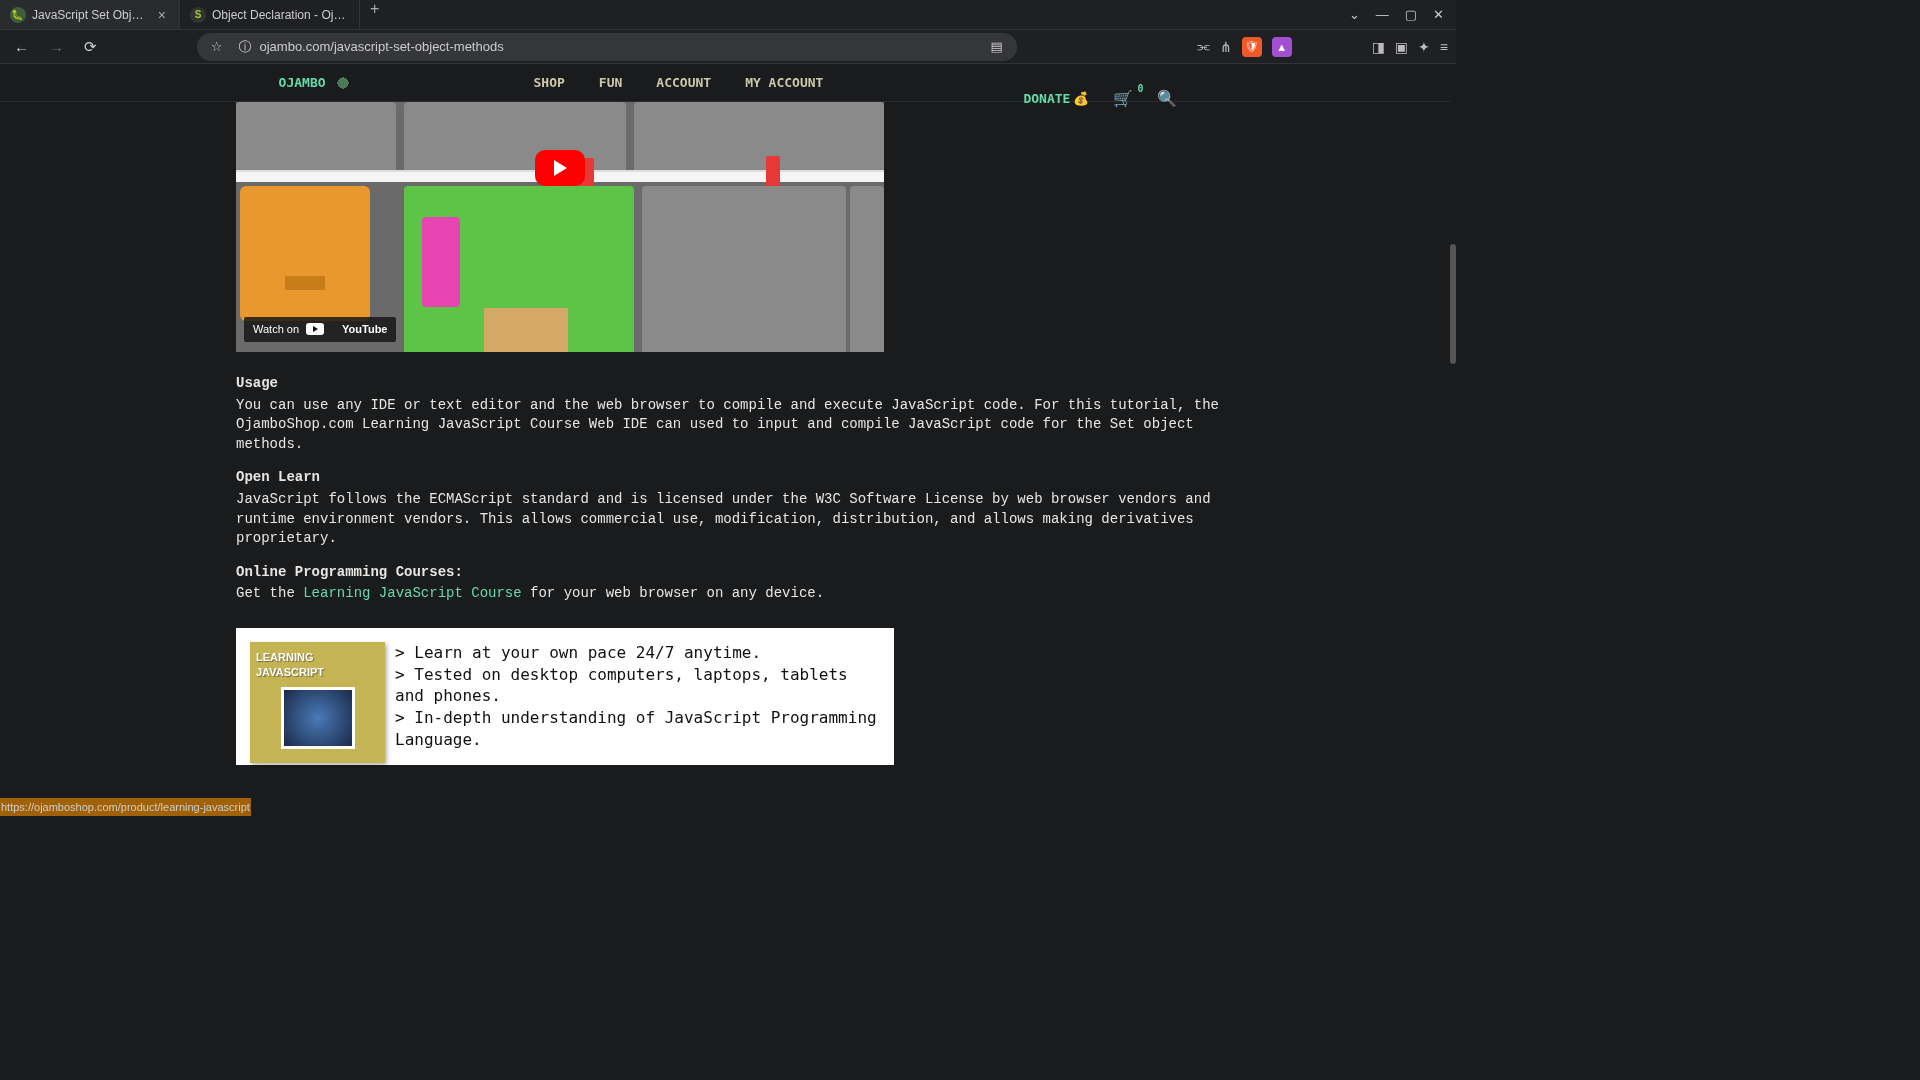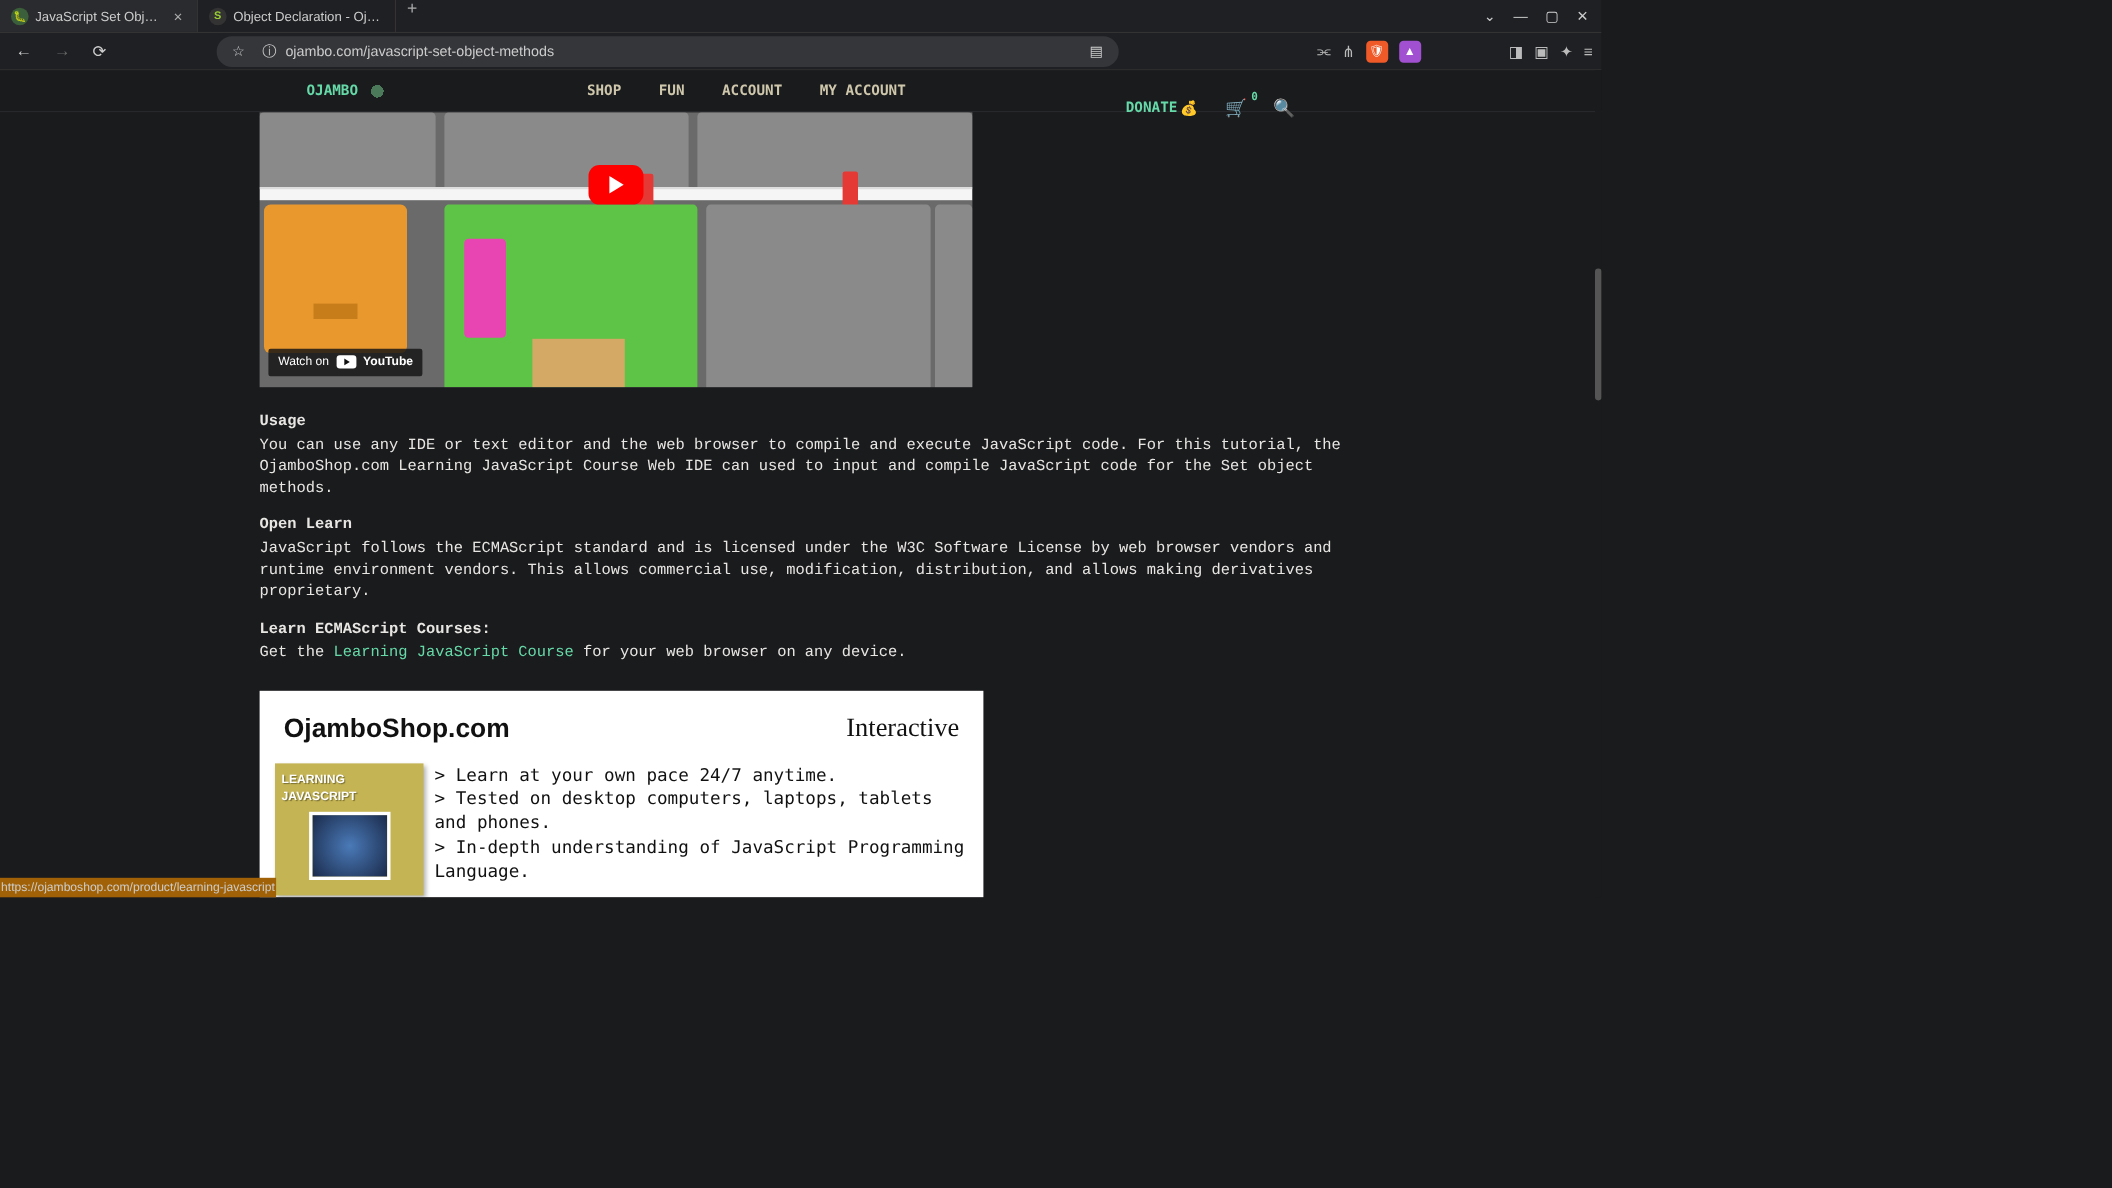--- a/index.html
+++ b/index.html
@@ -187,21 +187,21 @@
   border-radius: 2px;
   display: flex;
   align-items: center;
   gap: 7px;
   font-family: Arial, sans-serif;
 }
 .yt-logo {
   font-weight: bold;
   display: inline-flex;
   align-items: center;
-  gap: 6px;
+  gap: 18px;
 }
 .yt-box {
   width: 18px; height: 12px;
   background: #fff;
   border-radius: 3px;
   display: inline-flex;
   align-items: center;
   justify-content: center;
 }
 .yt-box::after {
@@ -386,31 +386,27 @@
       </span>
     </div>
   </div>
 
   <h4 class="sec">Usage</h4>
   <p class="para">You can use any IDE or text editor and the web browser to compile and execute JavaScript code. For this tutorial, the OjamboShop.com Learning JavaScript Course Web IDE can used to input and compile JavaScript code for the Set object methods.</p>
 
   <h4 class="sec">Open Learn</h4>
   <p class="para">JavaScript follows the ECMAScript standard and is licensed under the W3C Software License by web browser vendors and runtime environment vendors. This allows commercial use, modification, distribution, and allows making derivatives proprietary.</p>
 
-  <h4 class="sec">Learn ECMAScript Courses:</h4>
+  <h4 class="sec">Online Programming Courses:</h4>
   <p class="para">
     <span>Get the </span><span class="link">Learning JavaScript Course</span><span> for your web browser on any device.</span>
   </p>
 
   <div class="course-wrap">
   <div class="course-card">
-    <div class="course-sub">
-      <span>OjamboShop.com</span>
-      <span class="interactive">Interactive</span>
-    </div>
     <div class="course-body">
       <div class="book">
         <div class="book-title">LEARNING JAVASCRIPT</div>
         <div class="book-img"></div>
 
       </div>
       <div class="features">
         <span class="row">&gt; Learn at your own pace 24/7 anytime.</span>
         <span class="row">&gt; Tested on desktop computers, laptops, tablets and phones.</span>
         <span class="row">&gt; In-depth understanding of JavaScript Programming Language.</span>

